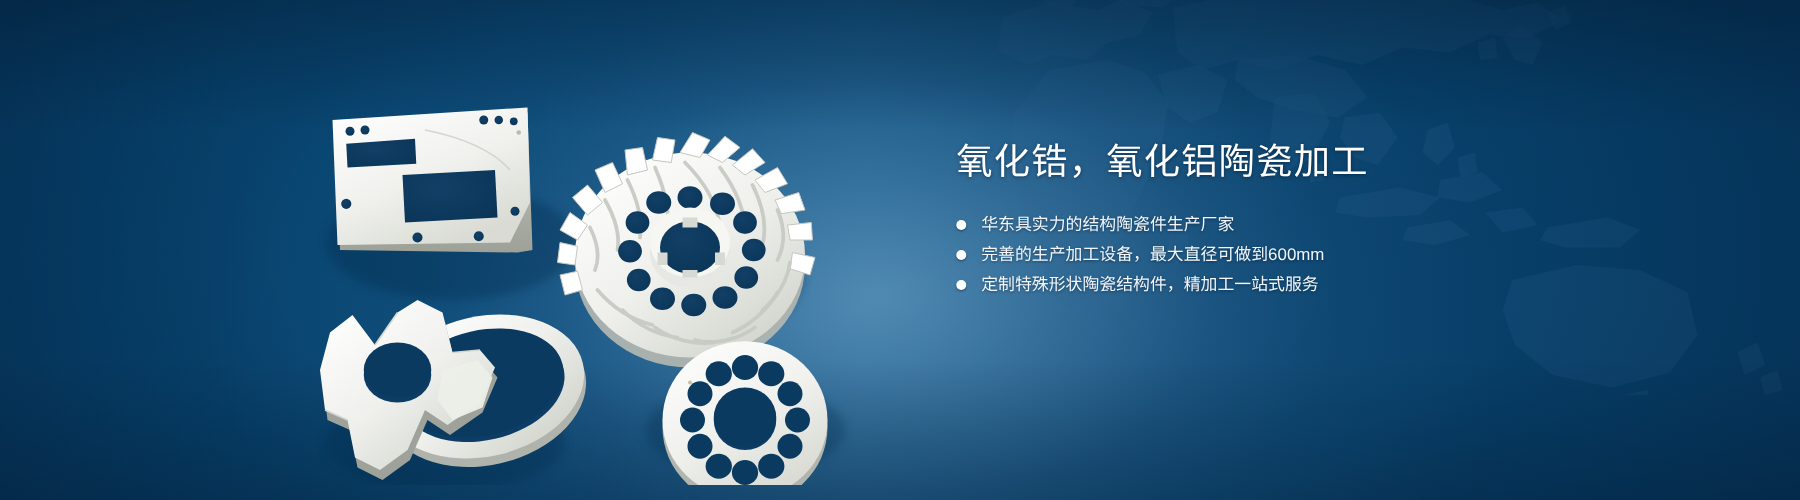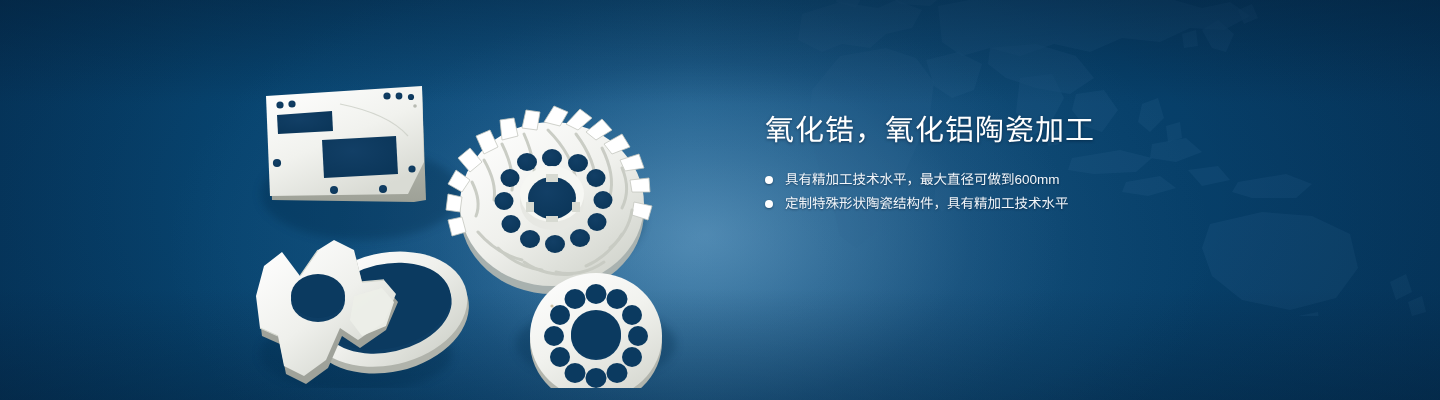--- a/index.html
+++ b/index.html
@@ -306,22 +306,26 @@
       </g>
     </svg>
   </div>
 
   <div class="copy">
     <div class="headline">氧化锆，氧化铝陶瓷加工</div>
 
     <ul class="bullets">
       <li class="bullet">
         <span class="dot"></span>
-        <span class="bullet-text">具有精加工技术水平，最大直径可做到600mm</span>
+        <span class="bullet-text">华东具实力的结构陶瓷件生产厂家</span>
       </li>
       <li class="bullet">
         <span class="dot"></span>
-        <span class="bullet-text">定制特殊形状陶瓷结构件，具有精加工技术水平</span>
+        <span class="bullet-text">完善的生产加工设备，最大直径可做到600mm</span>
+      </li>
+      <li class="bullet">
+        <span class="dot"></span>
+        <span class="bullet-text">定制特殊形状陶瓷结构件，精加工一站式服务</span>
       </li>
     </ul>
   </div>
 
 </div>
 
 </body></html>

